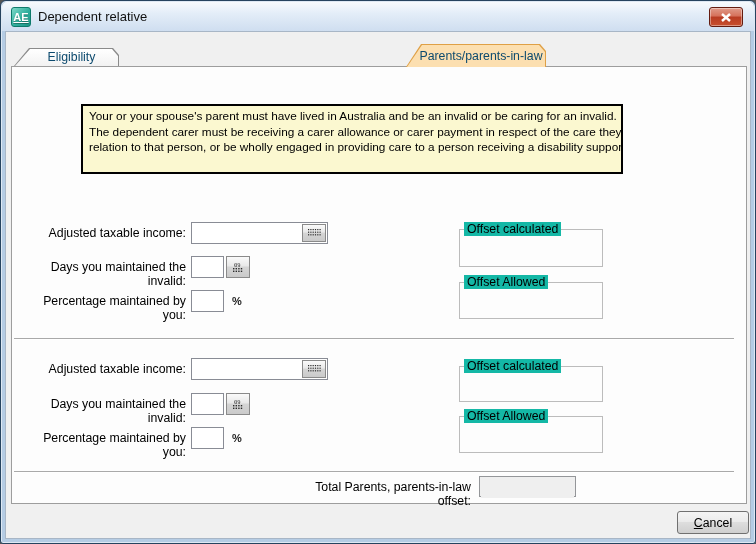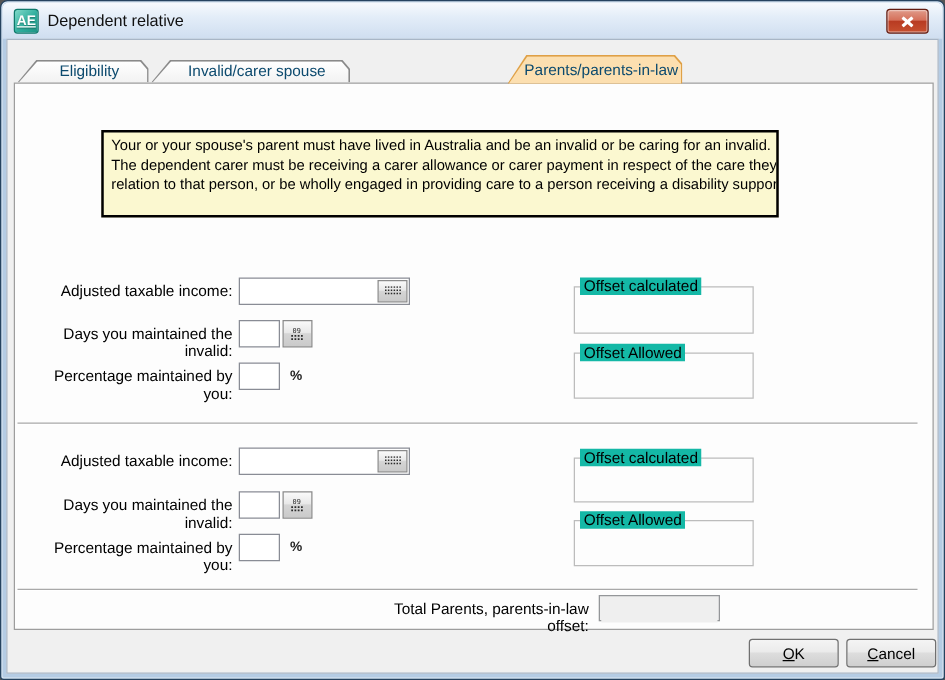--- a/index.html
+++ b/index.html
@@ -105,25 +105,20 @@
       </svg>
     </div>
   </div>
 
   <div class="client"></div>
 
   <div class="abs tab" style="left:13px; width:105px;">
     <div class="shape"></div>
     <div class="fill"></div>
     <div class="label">Eligibility</div>
-  </div>
-  <div class="abs tab" style="left:120px; width:159px;">
-    <div class="shape"></div>
-    <div class="fill"></div>
-    <div class="label">Invalid/carer spouse</div>
   </div>
   <div class="abs tab active" style="left:405px; width:140px;">
     <div class="shape"></div>
     <div class="fill"></div>
     <div class="label">Parents/parents-in-law</div>
   </div>
 
   <div class="abs panel"></div>
 
   <div class="abs infobox">
@@ -262,20 +257,17 @@
     <div class="gb-value"></div>
   </div>
 
   <div class="abs divider" style="top:470px;"></div>
 
   <div class="abs tlabel" style="left:280px; top:479px; width:190px;">Total Parents, parents-in-law offset:</div>
   <div class="abs field ro-field" style="left:478px; top:475px; width:97px; height:21px;">
     <input type="text" readonly="" style="background: rgb(239, 239, 239);" value="">
   </div>
 
-  <button class="abs btn" style="left:598px; top:510px;">
-      <span><span class="ul">O</span><span>K</span></span>
-    </button>
   <button class="abs btn" style="left:676px; top:510px;">
       <span><span class="ul">C</span><span>ancel</span></span>
     </button>
 
 </div>
 
 </body></html>

